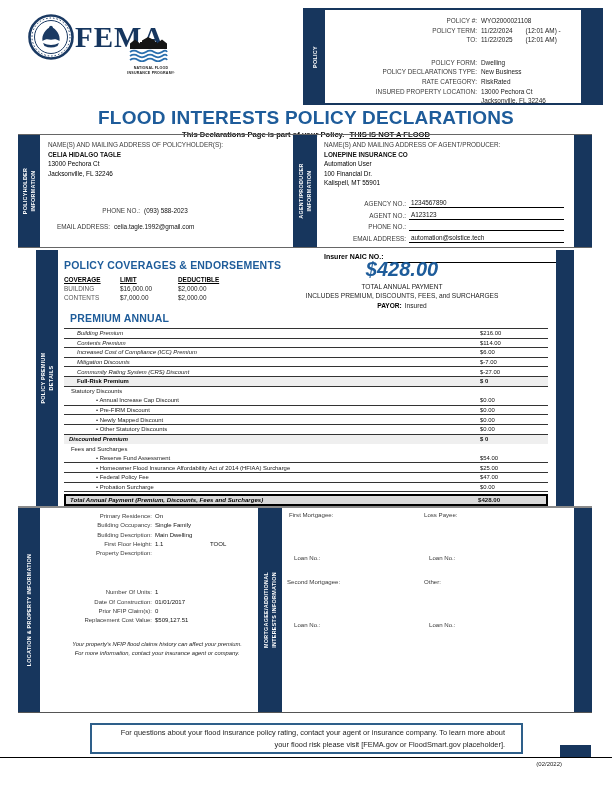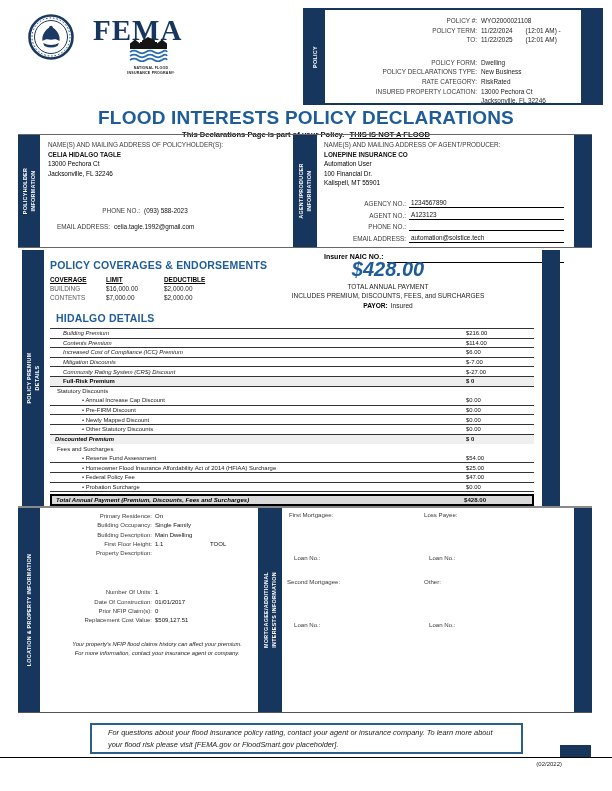--- a/index.html
+++ b/index.html
@@ -3,21 +3,21 @@
 <meta charset="utf-8">
 <style>
   * { box-sizing: border-box; }
   html,body { margin:0; padding:0; background:#fff; }
   .page {
     position:relative; width:612px; height:791px; margin:0 auto;
     background:#fff; font-family:"Liberation Sans", sans-serif; color:#000;
     overflow:hidden;
   }
   
-  .fema-logo { position:absolute; left:28px; top:14px; display:flex; align-items:flex-start; gap:19px; }
+  .fema-logo { position:absolute; left:28px; top:14px; display:flex; align-items:center; gap:1px; }
   .fema-text { font-family:"Liberation Serif", serif; font-weight:bold; font-size:29px; color:#16365f; letter-spacing:1px; }
   .nfip-logo { position:absolute; left:123px; top:36px; width:56px; text-align:center; }
   .nfip-text { font-size:3.6px; font-weight:bold; color:#222; line-height:1.3; letter-spacing:0.2px; }
 
   .policy-box { position:absolute; left:303px; top:8px; width:300px; height:97px; border:2px solid #17365d; display:flex; background:#fff; }
   .pb-strip { width:20px; background:#17365d; position:relative; }
   .pb-mid { flex:1; padding:6px 6px 4px 4px; }
   .pbrow { display:flex; font-size:6.4px; line-height:1.5; }
   .pbl { width:148px; text-align:right; color:#3a3a3a; flex:none; }
   .pbv { margin-left:4px; color:#222; }
@@ -48,21 +48,21 @@
   .ph-spacer { height:26px; }
   .ag-content { flex:1; padding:5px 10px 5px 7px; font-size:6.4px; line-height:1.5; }
   .uf { display:flex; margin-top:1.5px; align-items:flex-end; }
   .uf-label { width:82px; text-align:right; color:#3a3a3a; flex:none; }
   .uf-val { flex:1; border-bottom:1px solid #000; margin-left:3px; padding:0 0 0 2px; min-height:8px; color:#111; }
   .naic-row { display:flex; margin-top:9px; align-items:flex-end; }
   .naic-label { font-weight:bold; font-size:7px; color:#000; flex:none; }
   .ag-spacer { height:8px; }
 
   
-  .sec-c { position:absolute; top:250px; left:22px; width:538px; height:256px; display:flex; }
+  .sec-c { position:absolute; top:250px; left:36px; width:538px; height:256px; display:flex; }
   .c-content { flex:1; position:relative; }
   .cov-head { color:#1e5c9a; font-weight:bold; font-size:10.5px; letter-spacing:0.2px; margin:9px 0 5px 6px; }
   .cov-table { margin-left:6px; font-size:6.4px; }
   .cov-hrow { display:flex; font-weight:bold; }
   .cov-hrow div { text-decoration:underline; }
   .cov-row { display:flex; margin-top:2px; }
   .cc1 { width:56px; flex:none; color:#555; }
   .cc2 { width:58px; flex:none; color:#222; }
   .cc3 { width:70px; flex:none; color:#222; }
   .cov-hrow .cc1, .cov-hrow .cc2, .cov-hrow .cc3 { color:#000; }
@@ -100,22 +100,22 @@
   .pf-label { width:112px; text-align:right; color:#3a3a3a; flex:none; }
   .pf-val { margin-left:3px; color:#111; }
   .pf-extra { position:absolute; left:170px; top:0; color:#111; }
   .prop-gap { height:30px; }
   .prop-note { margin-top:14px; text-align:center; font-style:italic; font-size:5.8px; color:#222; line-height:1.6; padding-left:16px; }
   .mort-content { flex:1; position:relative; font-size:6.1px; color:#3a3a3a; }
   .m-abs { position:absolute; }
 
   
   .footer-box { position:absolute; left:90px; top:723px; width:433px; height:31px; border:2px solid #2e5f8a;
-                display:flex; align-items:center; justify-content:center; text-align:left;
-                font-size:7.4px; line-height:1.5; color:#222; padding:0 16px;font-style:italic; }
+                display:flex; align-items:center; justify-content:center; text-align:right;
+                font-size:7.4px; line-height:1.5; color:#222; padding:0 16px; }
   .corner-block { position:absolute; left:560px; top:745px; width:31px; height:12px; background:#17365d; }
   .bottom-line { position:absolute; left:0; top:757px; width:612px; border-top:1.5px solid #000; }
   .revision { position:absolute; right:50px; top:761px; font-size:6px; color:#222; }
 </style>
 </head>
 <body>
 
 <div class="page">
 
   <div class="fema-logo">
@@ -281,21 +281,21 @@
 
       <div class="payment">
         <div class="pay-amount">$428.00</div>
         <div class="pay-line">TOTAL ANNUAL PAYMENT</div>
         <div class="pay-line">INCLUDES PREMIUM, DISCOUNTS, FEES, and SURCHARGES</div>
         <div class="pay-payor">
           <span class="pp-label">PAYOR:</span><span>Insured</span>
         </div>
       </div>
 
-      <div class="prem-head">HIDALGO DETAILS</div>
+      <div class="prem-head">PREMIUM ANNUAL</div>
       <div class="prem-table">
         <div class="prow r-item">
             <div class="pl">Building Premium</div>
             <div class="pv">$216.00</div>
           </div>
         <div class="prow r-item">
             <div class="pl">Contents Premium</div>
             <div class="pv">$114.00</div>
           </div>
         <div class="prow r-item">

